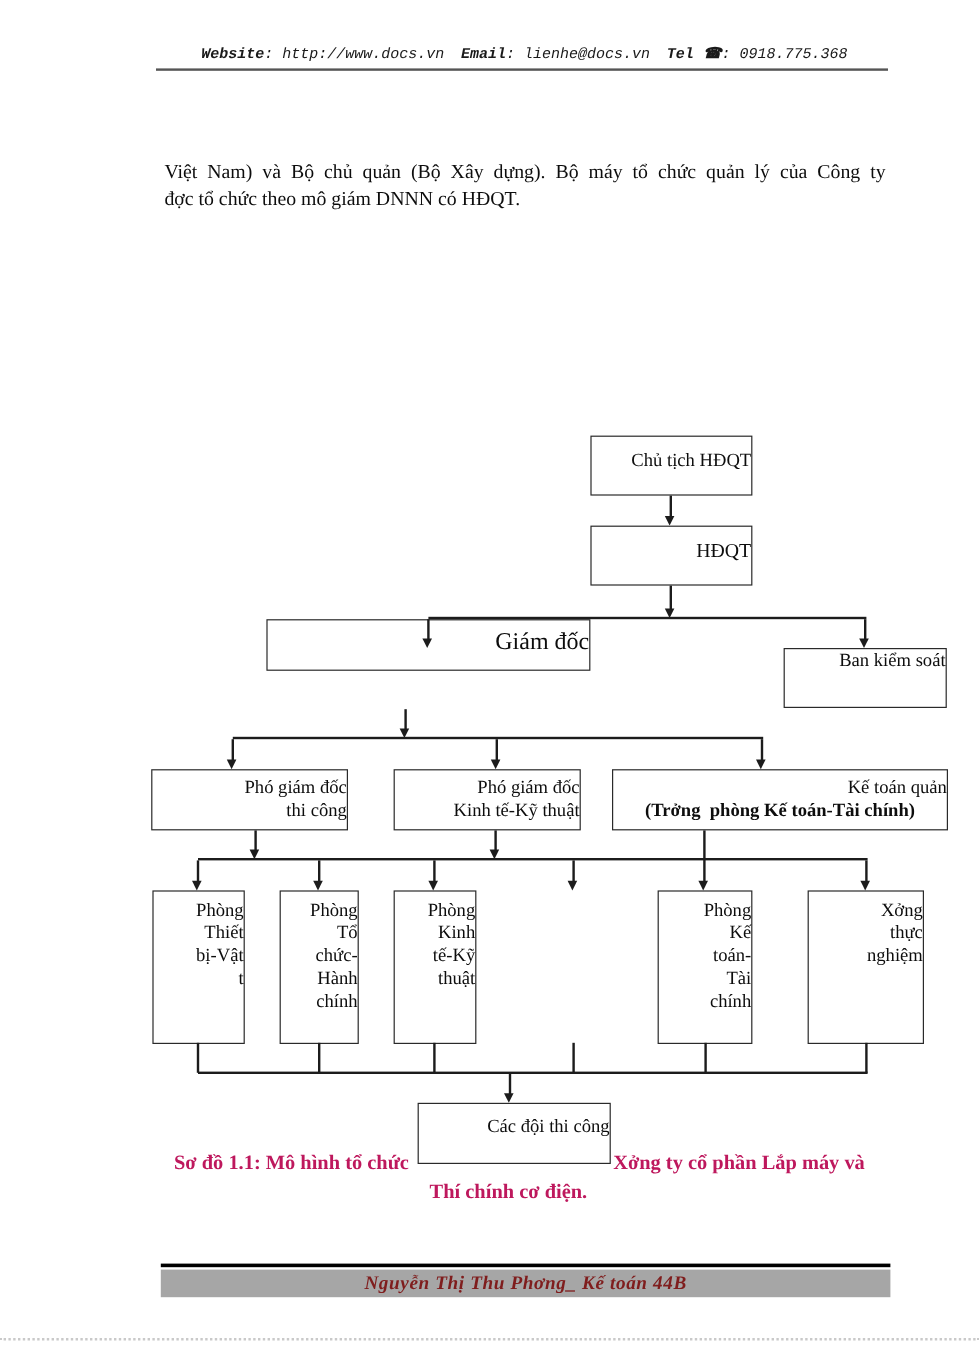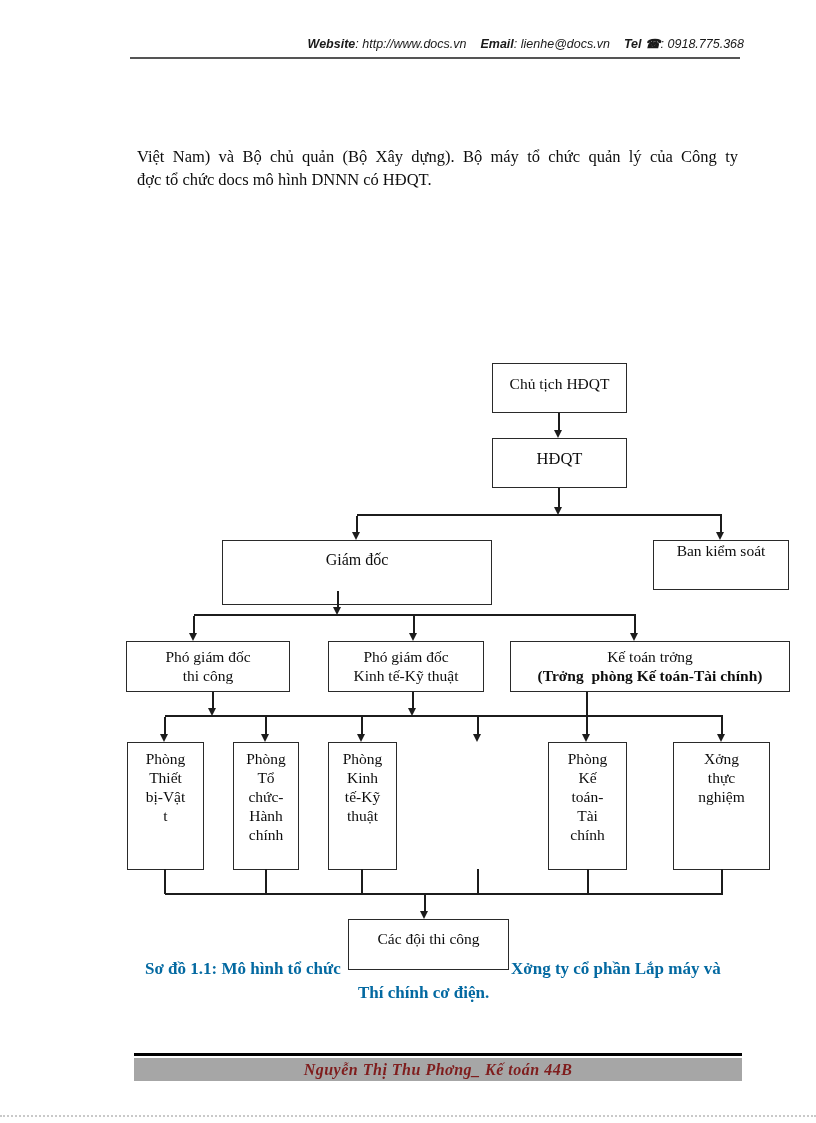--- a/index.html
+++ b/index.html
@@ -1,44 +1,44 @@
 <!DOCTYPE html>
 <html><head>
 <meta charset="utf-8">
 <style>
   html,body{margin:0;padding:0;background:#ffffff;}
   .page{position:relative;width:816px;height:1123px;background:#fff;overflow:hidden;
         font-family:"Liberation Serif","DejaVu Serif",serif;color:#111;}
 
   
-  .hdr{position:absolute;left:130px;top:36px;width:614px;text-align:right;
-       font-family:Liberation Sans, sans-serif;
+  .hdr{position:absolute;left:130px;top:36px;width:614px;text-align:center;
+       font-family:Liberation Mono, monospace;
        font-style:italic;font-size:12.5px;color:#1a1a1a;white-space:nowrap;}
   .hdr b{font-weight:bold;}
   .hdr .gap{display:inline-block;width:14px;}
   .hdr-rule{position:absolute;left:130px;top:57px;width:610px;height:1.5px;background:#555;}
 
   
-  .para{position:absolute;left:137px;top:131px;width:601px;font-size:16.5px;line-height:23px;color:#0d0d0d;margin-top:14px;}
+  .para{position:absolute;left:137px;top:131px;width:601px;font-size:16.5px;line-height:23px;color:#0d0d0d;}
   .para .l1{text-align:justify;text-align-last:justify;}
 
   
   .obox{position:absolute;box-sizing:border-box;border:1.5px solid #2a2a2a;background:#fff;
         text-align:center;font-size:15.5px;line-height:19px;color:#0d0d0d;}
-  .obox .box-label{white-space:pre-wrap;display:block;}
+  .obox .box-label{white-space:pre-wrap;display:block;text-align:right;}
   .obox .box-sublabel{white-space:pre-wrap;display:block;font-weight:bold;}
 
   
   .vl{position:absolute;width:2px;background:#1c1c1c;}
   .hl{position:absolute;height:2px;background:#1c1c1c;}
   .ar{position:absolute;width:0;height:0;border-left:4.5px solid transparent;
       border-right:4.5px solid transparent;border-top:8px solid #1c1c1c;}
 
   
-  .cap{position:absolute;font-weight:bold;font-size:17px;color:#0369a1;white-space:nowrap;z-index:1;}
+  .cap{position:absolute;font-weight:bold;font-size:17px;color:#be185d;white-space:nowrap;z-index:1;}
 
   
   .teams{z-index:5;}
 
   
   .f-rule{position:absolute;left:134px;top:1053px;width:608px;height:3px;background:#000;}
   .f-band{position:absolute;left:134px;top:1058px;width:608px;height:23px;background:#a6a6a6;
           text-align:center;font-style:italic;font-weight:bold;font-size:16px;color:#7f1d1d;
           line-height:23px;letter-spacing:0.5px;}
   .dotted{position:absolute;left:0;top:1115px;width:816px;border-top:2px dotted #c9c9c9;}
@@ -46,45 +46,45 @@
 </head>
 <body>
 
 <div class="page">
 
   <div class="hdr"><b>Website</b><span>: http://www.docs.vn</span><span class="gap"></span><b>Email</b><span>: lienhe@docs.vn</span><span class="gap"></span><b>Tel</b> <b>☎</b><span>: 0918.775.368</span></div>
   <div class="hdr-rule"></div>
 
   <div class="para">
     <div class="l1">Việt Nam) và Bộ chủ quản (Bộ Xây dựng). Bộ máy tổ chức quản lý của Công ty</div>
-    <div class="l2">đợc  tổ chức docs mô hình DNNN có HĐQT.</div>
+    <div class="l2">đợc  tổ chức theo mô giám DNNN có HĐQT.</div>
   </div>
 
   <div class="obox" style="left:492px;top:363px;width:135px;height:50px;padding-top:10px;">
     <span class="box-label">Chủ tịch HĐQT</span>
   </div>
   <div class="obox" style="left:492px;top:438px;width:135px;height:50px;padding-top:10px;font-size:16.5px;">
     <span class="box-label">HĐQT</span>
   </div>
-  <div class="obox" style="left:222px;top:540px;width:270px;height:65px;padding-top:9px;font-size:16px;">
+  <div class="obox" style="left:222px;top:516px;width:270px;height:43px;padding-top:9px;font-size:20px;">
     <span class="box-label">Giám đốc</span>
   </div>
   <div class="obox" style="left:653px;top:540px;width:136px;height:50px;padding-top:0;">
     <span class="box-label">Ban kiểm soát</span>
   </div>
   <div class="obox" style="left:126px;top:641px;width:164px;height:51px;padding-top:5px;">
     <span class="box-label">Phó giám đốc
 thi công</span>
   </div>
   <div class="obox" style="left:328px;top:641px;width:156px;height:51px;padding-top:5px;">
     <span class="box-label">Phó giám đốc
 Kinh tế-Kỹ thuật</span>
   </div>
   <div class="obox" style="left:510px;top:641px;width:280px;height:51px;padding-top:5px;">
-    <span class="box-label">Kế toán trởng</span>
+    <span class="box-label">Kế toán quản</span>
     <span class="box-sublabel">(Trởng  phòng Kế toán-Tài chính)</span>
   </div>
   <div class="obox" style="left:127px;top:742px;width:77px;height:128px;padding-top:6px;">
     <span class="box-label">Phòng
 Thiết
 bị-Vật
 t</span>
   </div>
   <div class="obox" style="left:233px;top:742px;width:66px;height:128px;padding-top:6px;">
     <span class="box-label">Phòng

